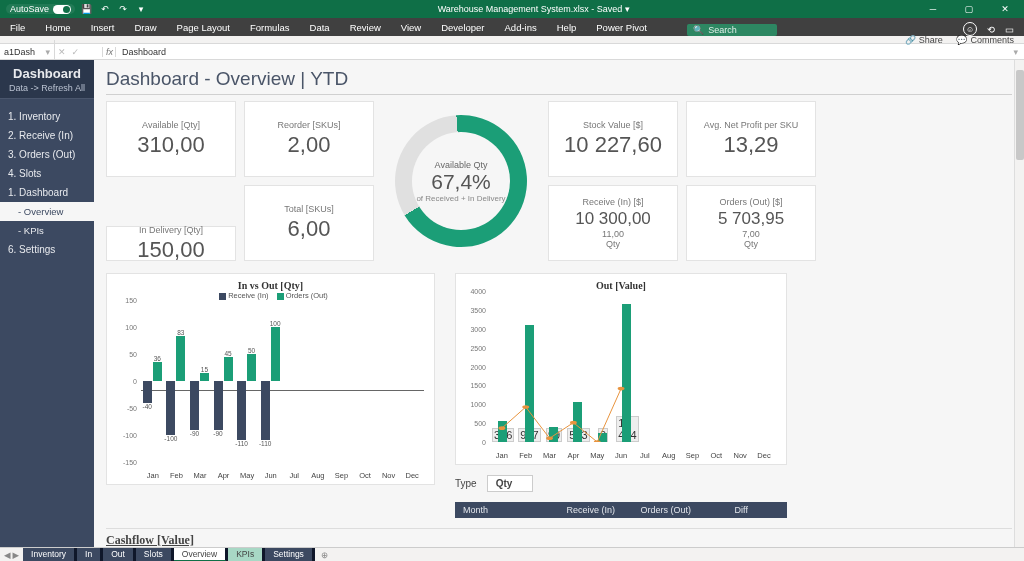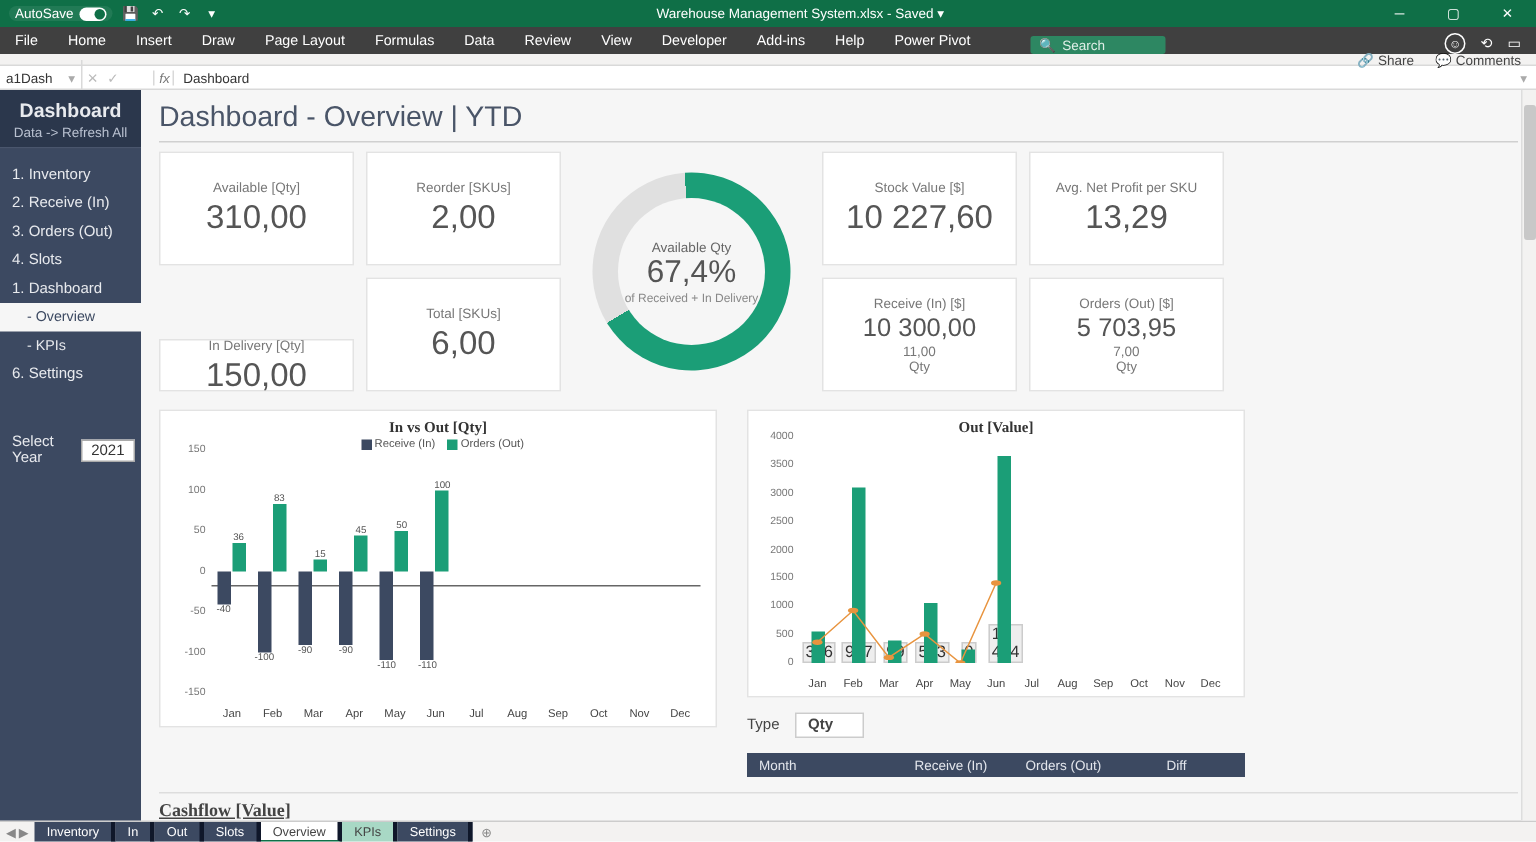--- a/index.html
+++ b/index.html
@@ -70,21 +70,21 @@
 
   .donut-wrap { display: flex; flex-direction: column; align-items: center; justify-content: center; height: 100%; }
   .donut { width: 132px; height: 132px; border-radius: 50%; background: conic-gradient(#1b9e77 0 67.4%, #e0e0e0 67.4% 100%); display: flex; align-items: center; justify-content: center; transform: rotate(-4deg); }
   .donut-inner { width: 98px; height: 98px; border-radius: 50%; background: #f6f6f6; transform: rotate(4deg); display: flex; flex-direction: column; align-items: center; justify-content: center; }
   .donut-inner .dh { font-size: 9px; color: #666; }
   .donut-inner .dv { font-size: 21px; font-weight: 300; color: #555; }
   .donut-inner .ds { font-size: 8px; color: #888; }
 
   .charts-row { display: flex; gap: 20px; margin-top: 12px; }
   .chart-box { background: #fff; border: 1px solid #e3e3e3; padding: 6px 8px 4px; position: relative; }
-  .chart-box.left { width: 372px; height: 212px; }
+  .chart-box.left { width: 329px; height: 212px; }
   .chart-box.right { width: 332px; height: 192px; }
   .chart-title { text-align: center; font-size: 10px; font-weight: 600; font-family: Georgia, serif; }
   .chart-legend { text-align: center; font-size: 7.5px; color: #555; margin-top: 0; }
   .leg-sw { display: inline-block; width: 7px; height: 7px; margin: 0 2px 0 6px; vertical-align: middle; }
   .leg-sw.g { background:#1b9e77; } .leg-sw.b { background:#3c4961; }
 
   .bar-area { position: relative; flex: 1; }
   .yaxis { position:absolute; left:0; top:0; bottom:18px; width:26px; font-size:7px; color:#777; font-family:Georgia,serif; }
   .yaxis span { position:absolute; right:4px; transform:translateY(-50%); }
   .gridline { position:absolute; left:26px; right:2px; border-top:1px solid #ccc; }
@@ -198,24 +198,20 @@
     <div style="height:8px"></div>
     <div class="side-item">1. Inventory</div>
     <div class="side-item">2. Receive (In)</div>
     <div class="side-item">3. Orders (Out)</div>
     <div class="side-item">4. Slots</div>
     <div class="side-item">1. Dashboard</div>
     <div class="side-item sub active">  - Overview</div>
     <div class="side-item sub">  - KPIs</div>
     <div class="side-item">6. Settings</div>
     <div class="side-gap"></div>
-    <div class="year-row">
-      <span>Select Year</span>
-      <span class="year-box">2021</span>
-    </div>
   </div>
 
   <div class="canvas">
     <div class="dash-title">Dashboard - Overview | YTD</div>
 
     <div class="kpi-row">
       <div class="kcard" id="kpi-available">
         <div class="kh">Available [Qty]</div>
         <div class="kv">310,00</div>
       </div>

